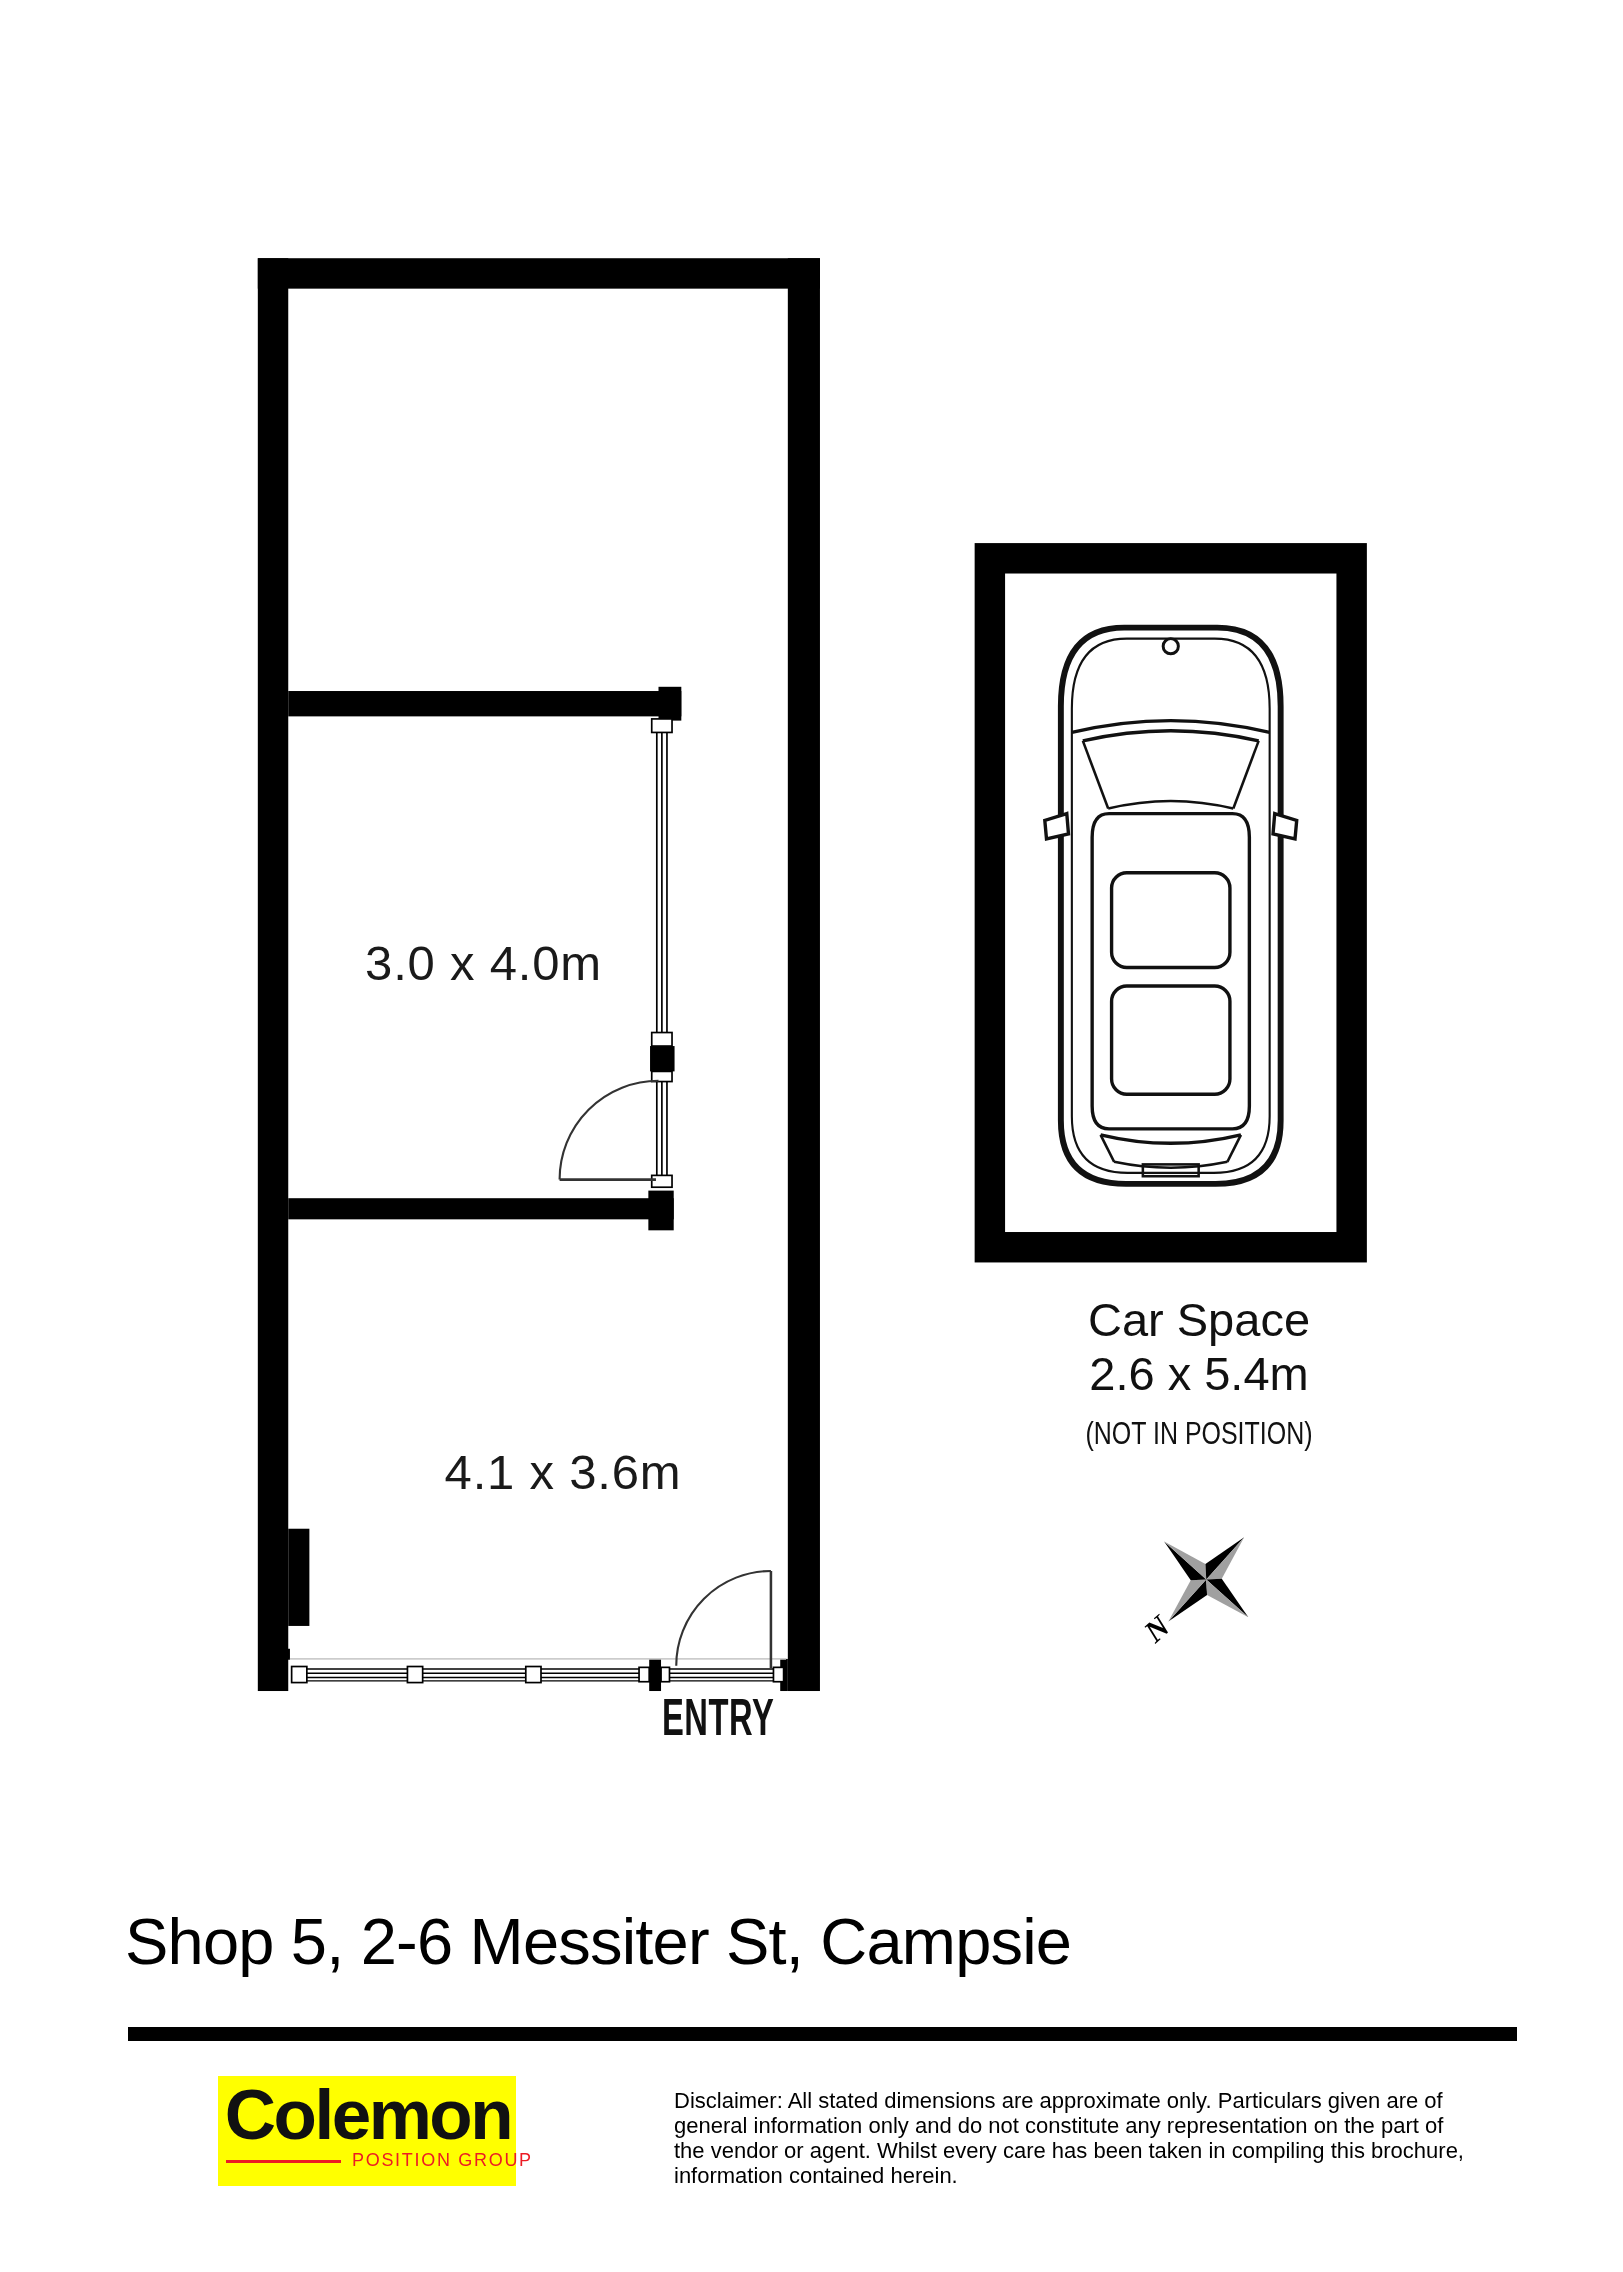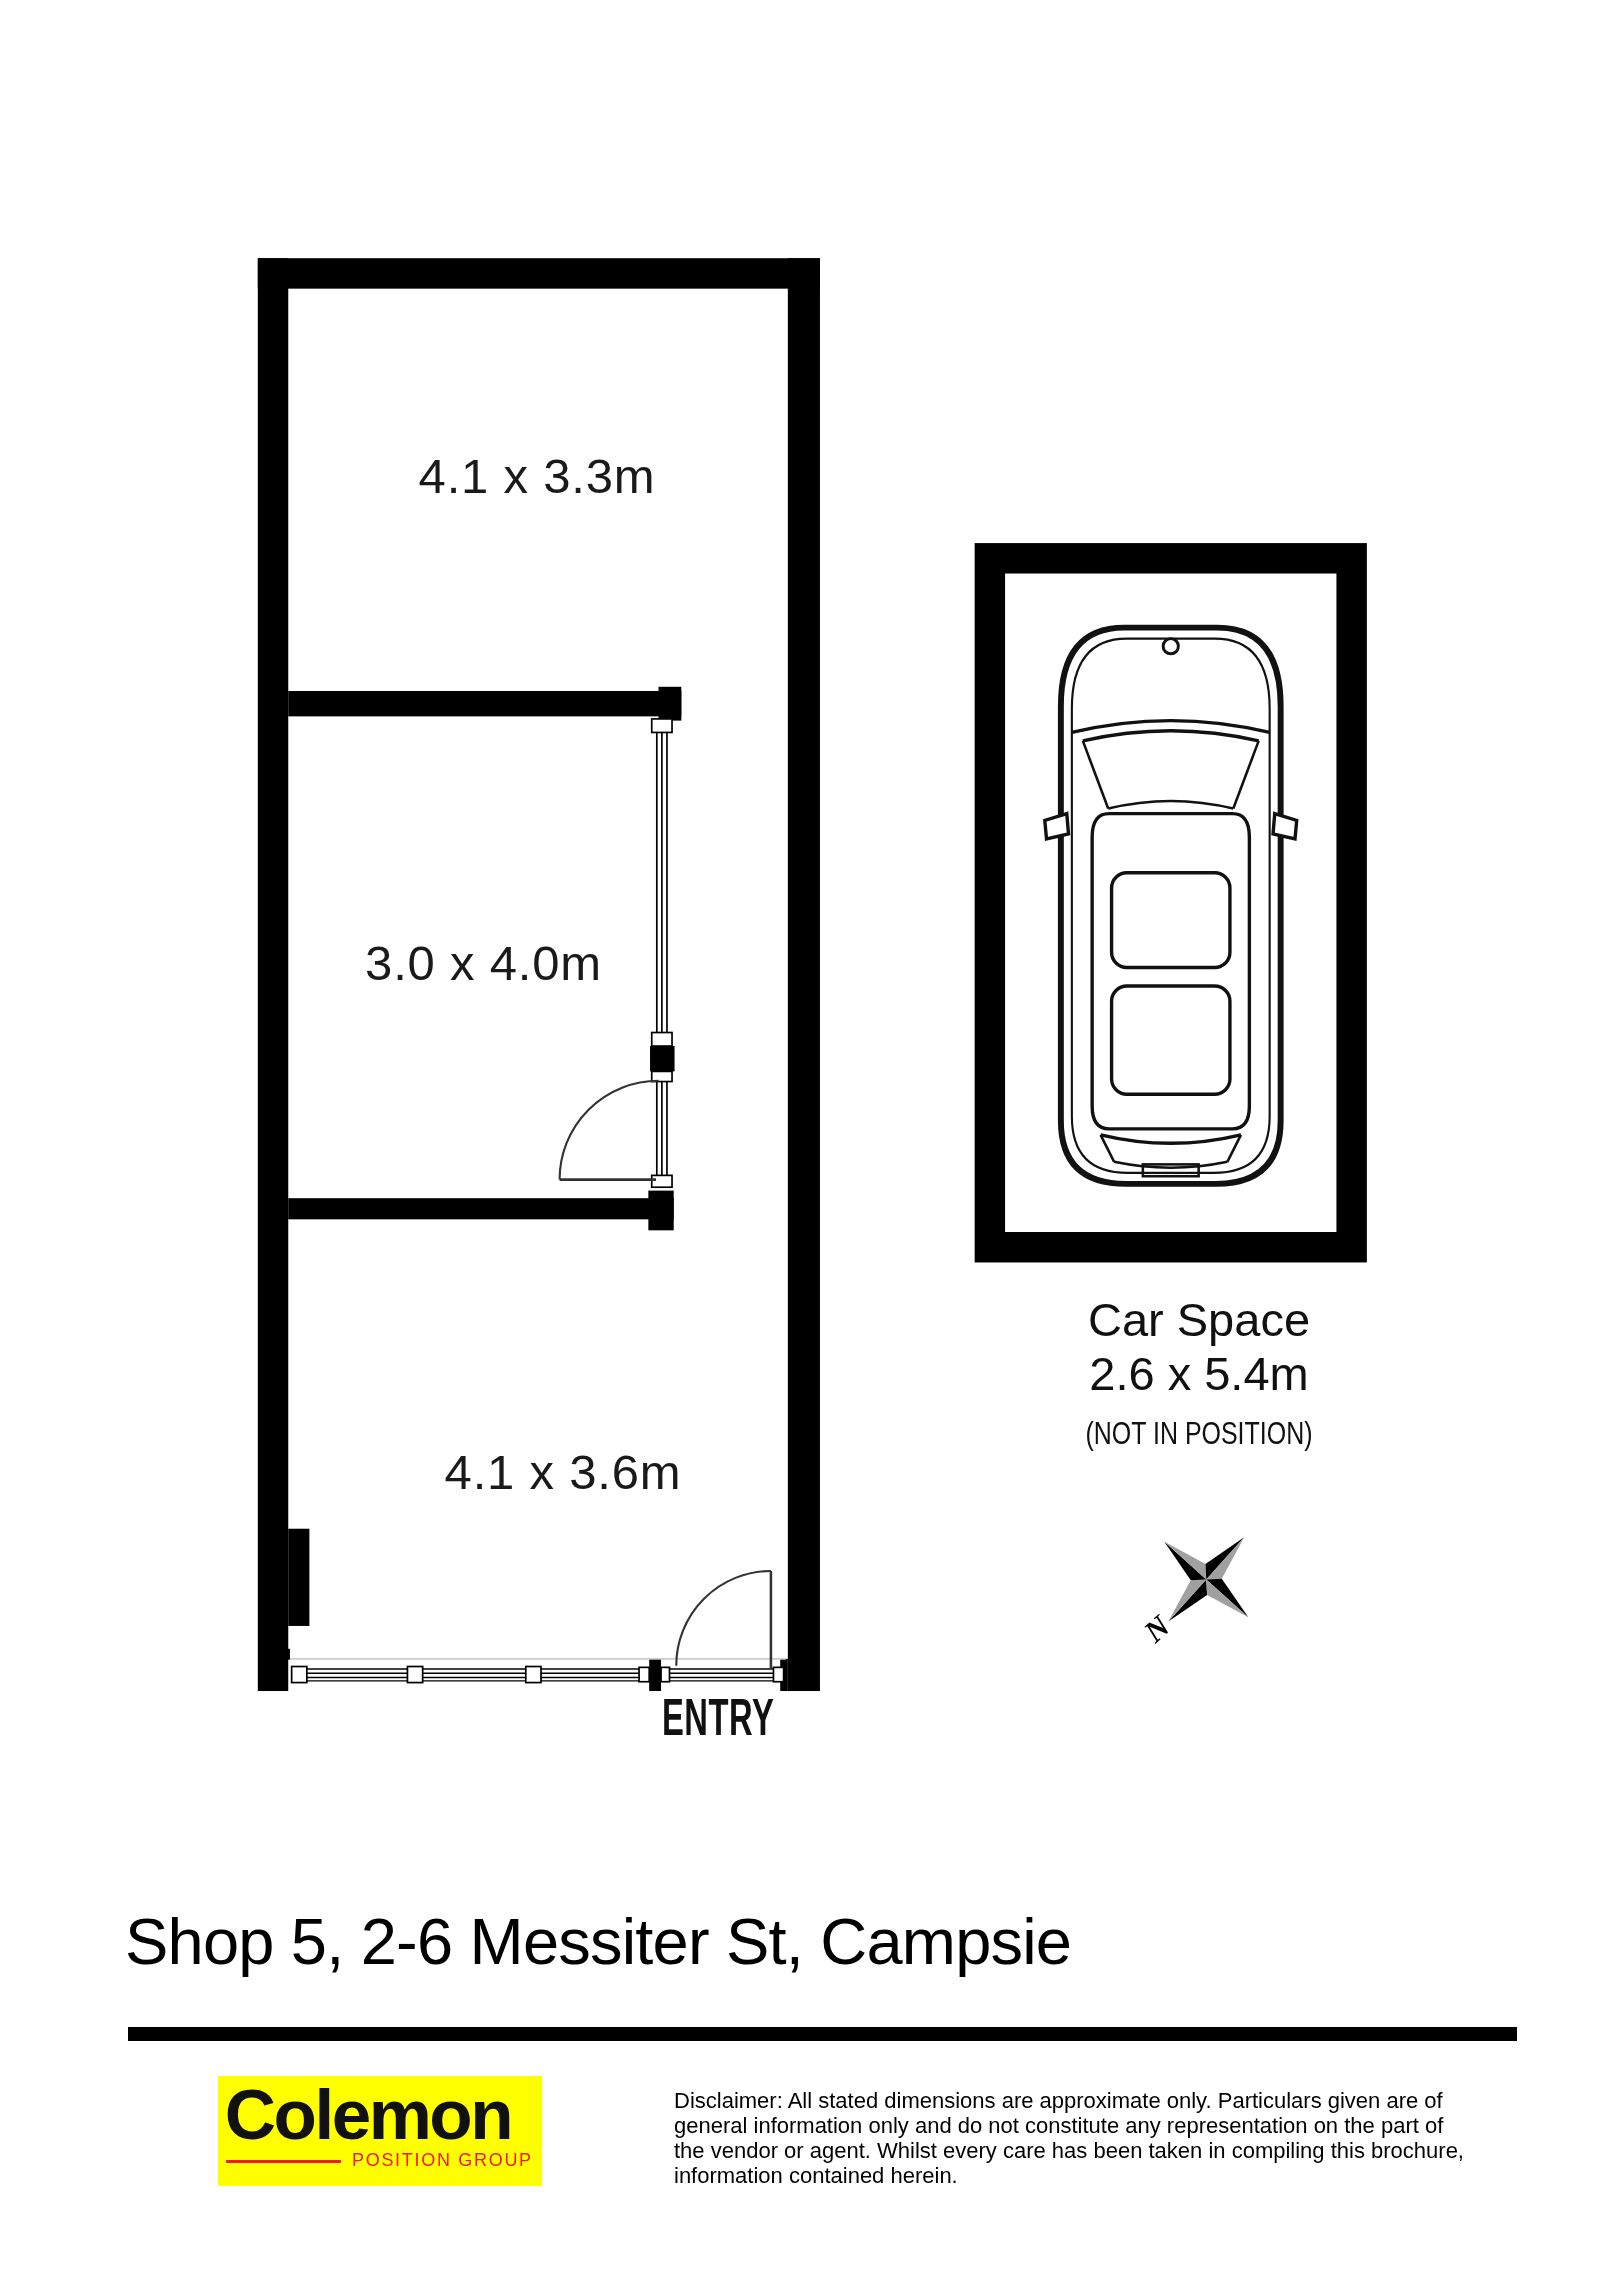--- a/index.html
+++ b/index.html
@@ -22,21 +22,21 @@
   }
   .carspace-note{
     position:absolute;left:1030px;width:338px;text-align:center;font-size:32px;color:#111;
     transform:scaleX(0.78);transform-origin:center top;white-space:nowrap;
   }
   .page-title{
     position:absolute;left:125px;top:1904px;font-size:65px;letter-spacing:-0.8px;color:#000;
     white-space:nowrap;
   }
   .divider{position:absolute;left:128px;top:2027px;width:1389px;height:14.4px;background:#000;}
-  .logo-box{position:absolute;left:218px;top:2076px;width:324px;height:110px;}
+  .logo-box{position:absolute;left:218px;top:2076px;width:298px;height:110px;}
   .logo-name{
     position:absolute;left:6.8px;top:3.4px;font-size:71px;font-weight:bold;letter-spacing:-2.5px;
     line-height:1;white-space:nowrap;
   }
   .logo-rule{position:absolute;left:7.6px;top:84px;width:115px;height:2.5px;}
   .logo-tagline{
     position:absolute;left:134px;top:74px;font-size:18px;letter-spacing:1.7px;font-weight:500;
     white-space:nowrap;
   }
   .disclaimer{
@@ -149,21 +149,20 @@
         <path d="M67 0 L0 0 L13 13 Z" fill="#a0a0a0"></path>
         <path d="M0 67 L0 0 L13 13 Z" fill="#000000"></path>
         <path d="M0 67 L0 0 L-13 13 Z" fill="#a0a0a0"></path>
         <path d="M-67 0 L0 0 L-13 13 Z" fill="#000000"></path>
         <path d="M-67 0 L0 0 L-13 -13 Z" fill="#a0a0a0"></path>
       </g>
     </g>
     <text x="1367" y="1944" font-family="Liberation Serif, serif" font-style="italic" font-weight="bold" font-size="36" fill="#000" transform="rotate(-42 1367 1944)">N</text>
   </svg>
 
-  <div class="room-label" style="left:288px;width:498px;top:448px;">4.1 x 3.3m</div>
   <div class="room-label" style="left:288px;width:391px;top:923px;margin-top:12px;">3.0 x 4.0m</div>
   <div class="room-label" style="left:296px;width:534px;top:1444px;">4.1 x 3.6m</div>
 
   <div class="entry-label" style="left:662px;top:1691px;">ENTRY</div>
 
   <div class="carspace-line" style="top:1292px;">Car Space</div>
   <div class="carspace-line" style="top:1346px;">2.6 x 5.4m</div>
   <div class="carspace-note" style="top:1415px;">(NOT IN POSITION)</div>
 
   <div class="page-title">Shop 5, 2-6 Messiter St, Campsie</div>

